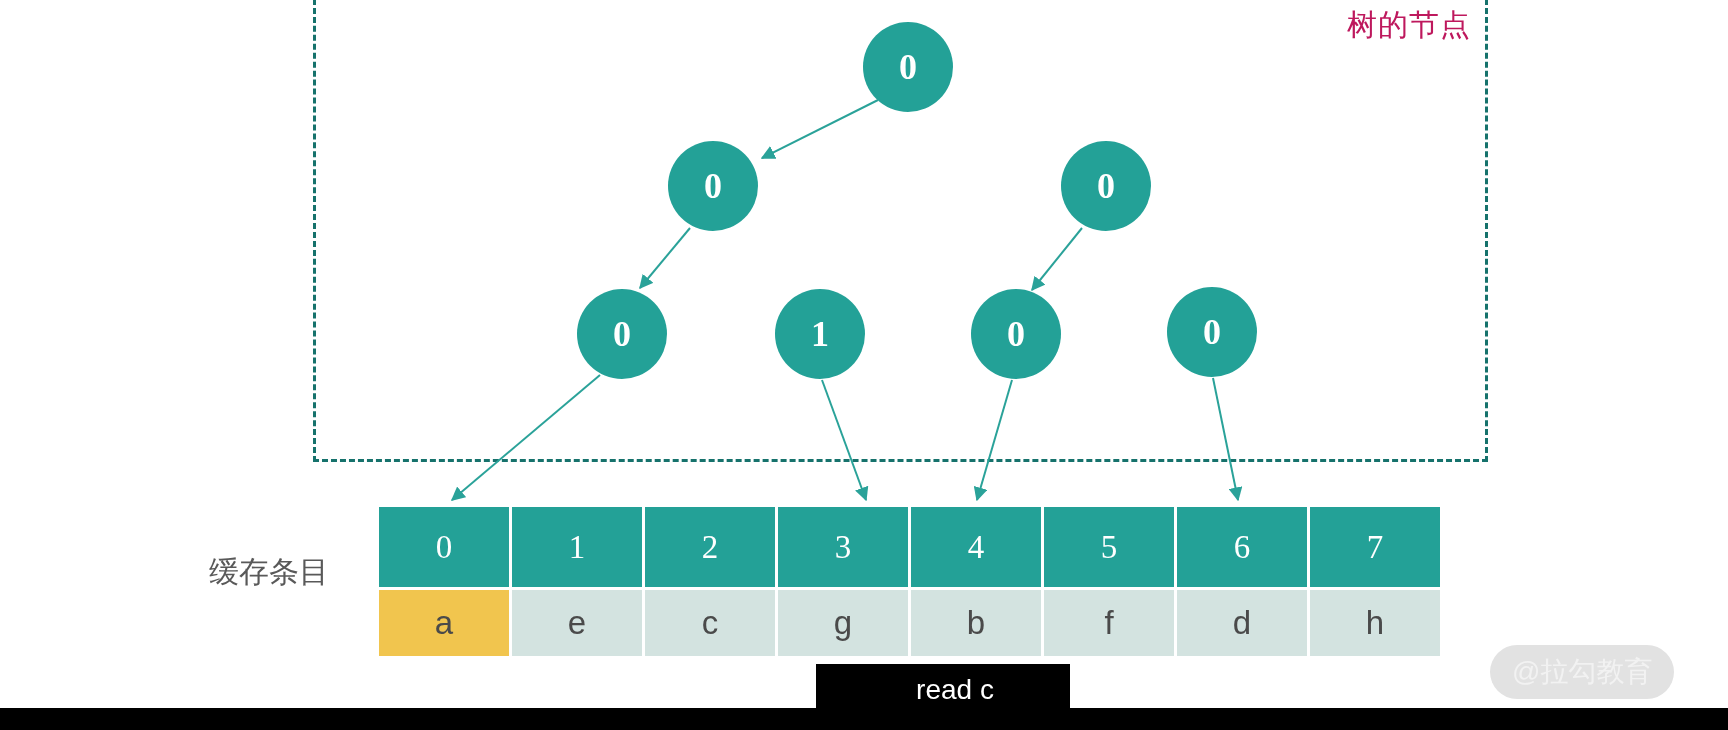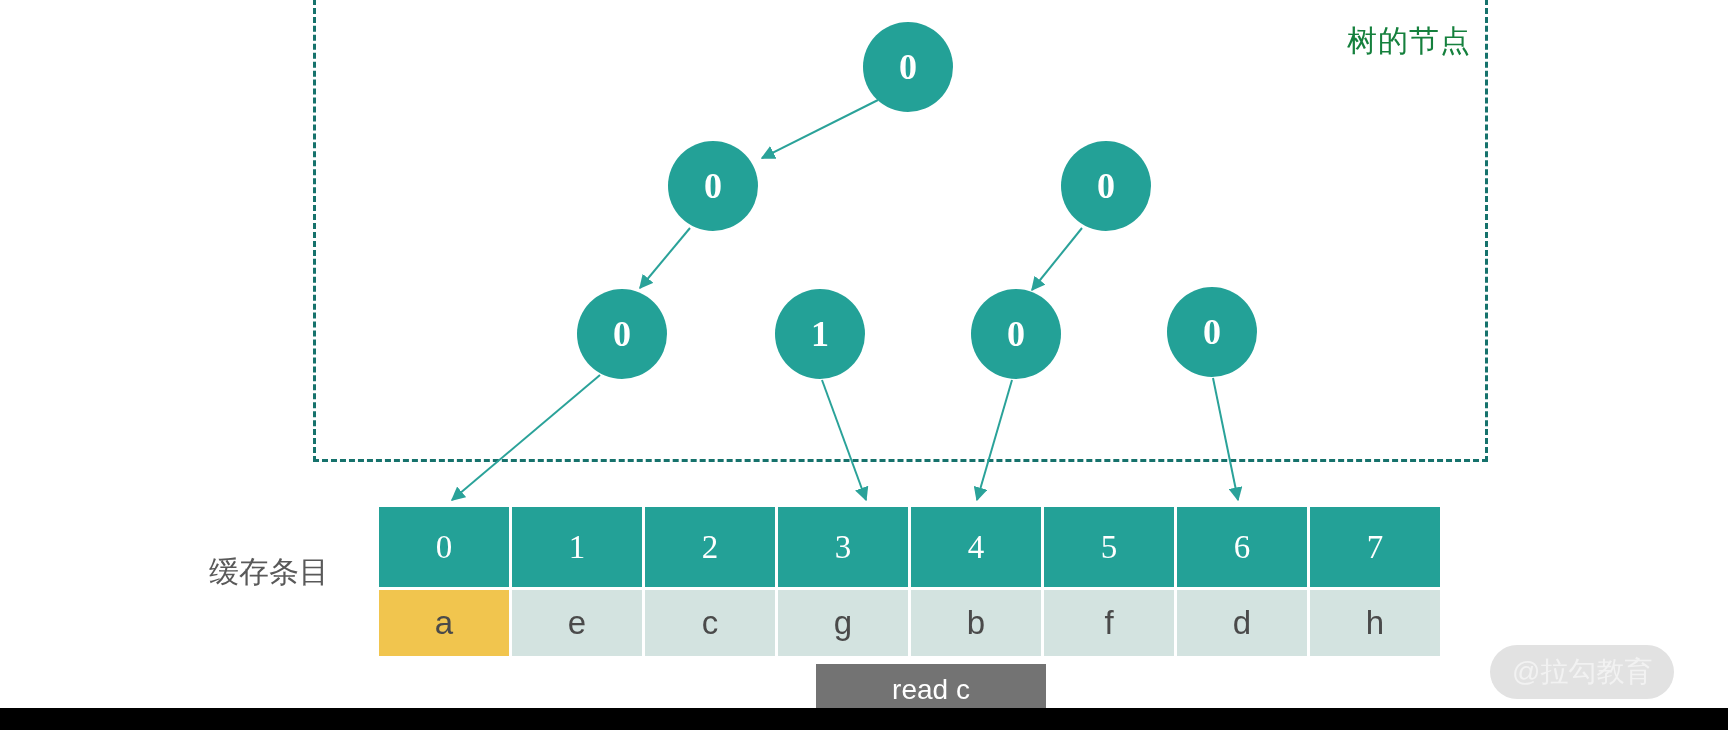--- a/index.html
+++ b/index.html
@@ -25,23 +25,23 @@
     top: -10px;
     width: 1175px;
     height: 472px;
     border: 3px dashed #16726c;
     box-sizing: border-box;
     background: transparent;
   }
   #tree-region-label {
     position: absolute;
     right: 14px;
-    top: 28px;
+    top: 12px;
     font-size: 30px;
-    color: #15803d;
+    color: #be185d;
     letter-spacing: 1px;
     white-space: nowrap;
   }
 
   
   #edges {
     position: absolute;
     left: 0;
     top: 0;
     width: 1728px;
@@ -113,28 +113,29 @@
     background: #f1c54e;
   }
 
   
   #read-button {
     position: absolute;
     left: 816px;
     top: 664px;
     width: 230px;
     height: 52px;
-    background: #737373;
+    background: #000000;
     color: #ffffff;
     font-size: 28px;
     display: flex;
     align-items: center;
     justify-content: center;
     border: none;
     font-family: "Liberation Sans", sans-serif;
+    padding-left: 24px;
   }
 
   
   #bottom-bar {
     position: absolute;
     left: 0;
     top: 708px;
     width: 1728px;
     height: 22px;
     background: #000000;

